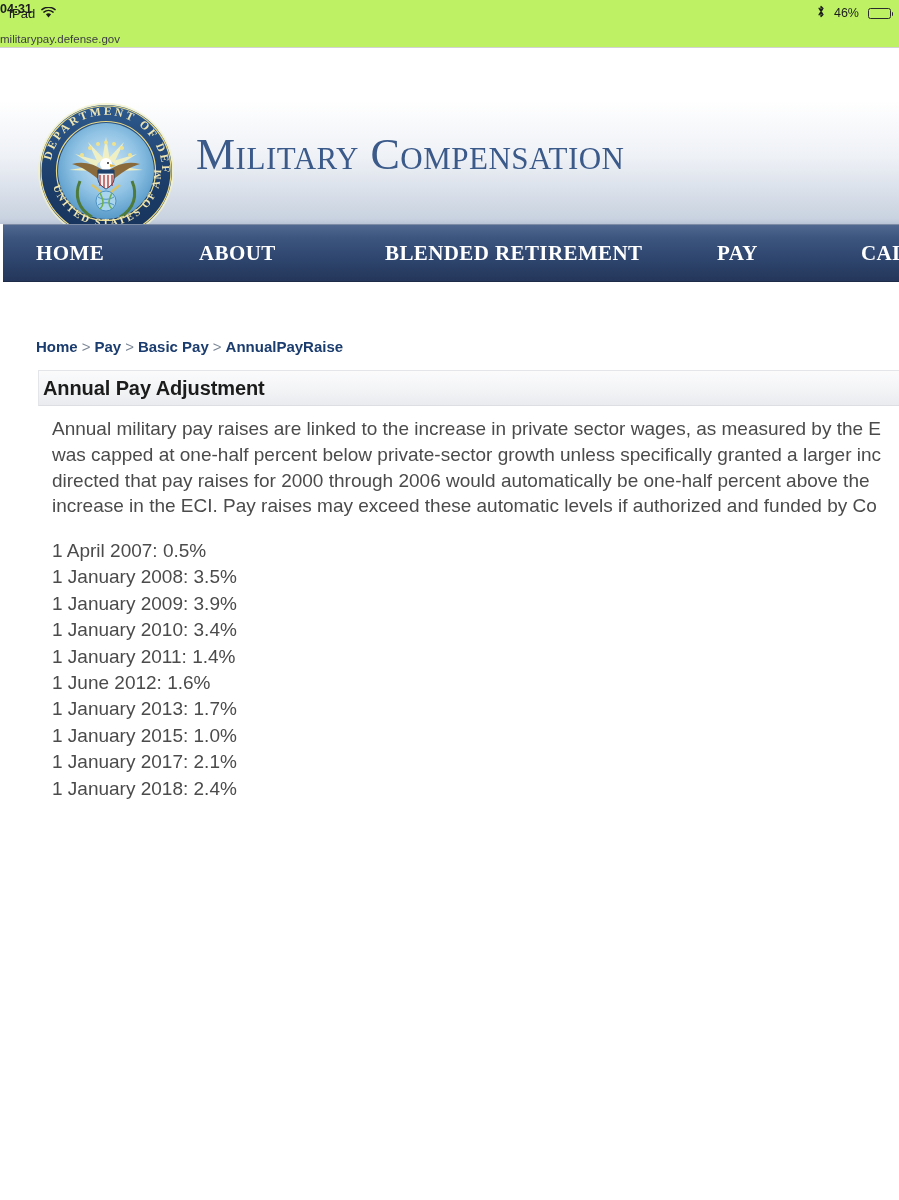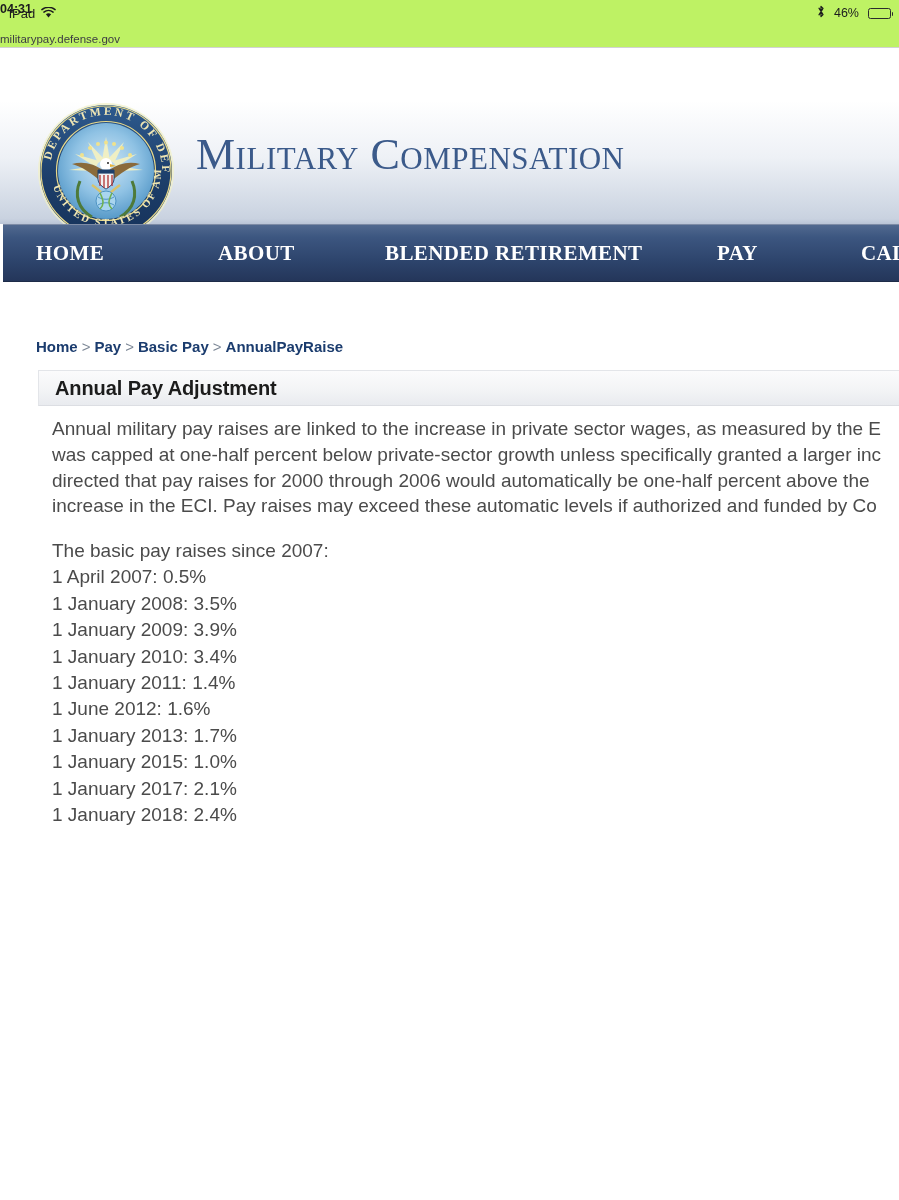--- a/index.html
+++ b/index.html
@@ -105,21 +105,21 @@
   .section-head{
     position:absolute; left:38px; top:322px;
     width:880px; height:36px;
     background:linear-gradient(to bottom,#fbfbfc 0%,#f3f4f6 55%,#e9ebef 100%);
     border-top:1px solid #e3e5e9;
     border-left:1px solid #e3e5e9;
     border-bottom:1px solid #dcdee3;
     display:flex; align-items:center;
   }
   .section-head h1{
-    margin-left:16px;
+    margin-left:4px;
     font-size:20px; font-weight:bold;
     color:#1c1c1c;
     letter-spacing:-.1px;
     white-space:nowrap;
   }
 
   
   .body-copy{
     position:absolute; left:52px; top:368px;
     width:1320px;                 
@@ -247,41 +247,40 @@
       <text font-family="Liberation Serif, serif" font-size="10.5" font-weight="bold" fill="#efe6b4" letter-spacing="2.2">
         <textPath href="#arcBot" startOffset="9%">UNITED STATES OF AMERICA</textPath>
       </text>
     </svg>
 
     <div class="site-title">Military Compensation</div>
   </div>
 
   <nav class="navbar" id="navbar">
       <a class="nav-item" style="left: 33px;">HOME</a>
-      <a class="nav-item" style="left: 215px;">ABOUT</a>
+      <a class="nav-item" style="left: 196px;">ABOUT</a>
       <a class="nav-item" style="left: 382px;">BLENDED RETIREMENT</a>
       <a class="nav-item" style="left: 714px;">PAY</a>
       <a class="nav-item" style="left: 858px;">CAL</a>
     </nav>
 
   <div class="breadcrumb" id="breadcrumb"><a class="crumb">Home</a><span class="sep">&gt;</span><a class="crumb">Pay</a><span class="sep">&gt;</span><a class="crumb">Basic Pay</a><span class="sep">&gt;</span><a class="crumb">AnnualPayRaise</a></div>
 
   <div class="section-head">
     <h1>Annual Pay Adjustment</h1>
   </div>
 
   <div class="body-copy" id="body-copy">
       <p>Annual military pay raises are linked to the increase in private sector wages, as measured by the E</p>
       <p>was capped at one-half percent below private-sector growth unless specifically granted a larger inc</p>
       <p>directed that pay raises for 2000 through 2006 would automatically be one-half percent above the</p>
       <p>increase in the ECI. Pay raises may exceed these automatic levels if authorized and funded by Co</p>
     </div>
 
   <div class="raise-block">
-    <div>The basic pay raises since 2007:</div>
     <div id="raise-list">
         <div>1 April 2007: 0.5%</div>
         <div>1 January 2008: 3.5%</div>
         <div>1 January 2009: 3.9%</div>
         <div>1 January 2010: 3.4%</div>
         <div>1 January 2011: 1.4%</div>
         <div>1 June 2012: 1.6%</div>
         <div>1 January 2013: 1.7%</div>
         <div>1 January 2015: 1.0%</div>
         <div>1 January 2017: 2.1%</div>

